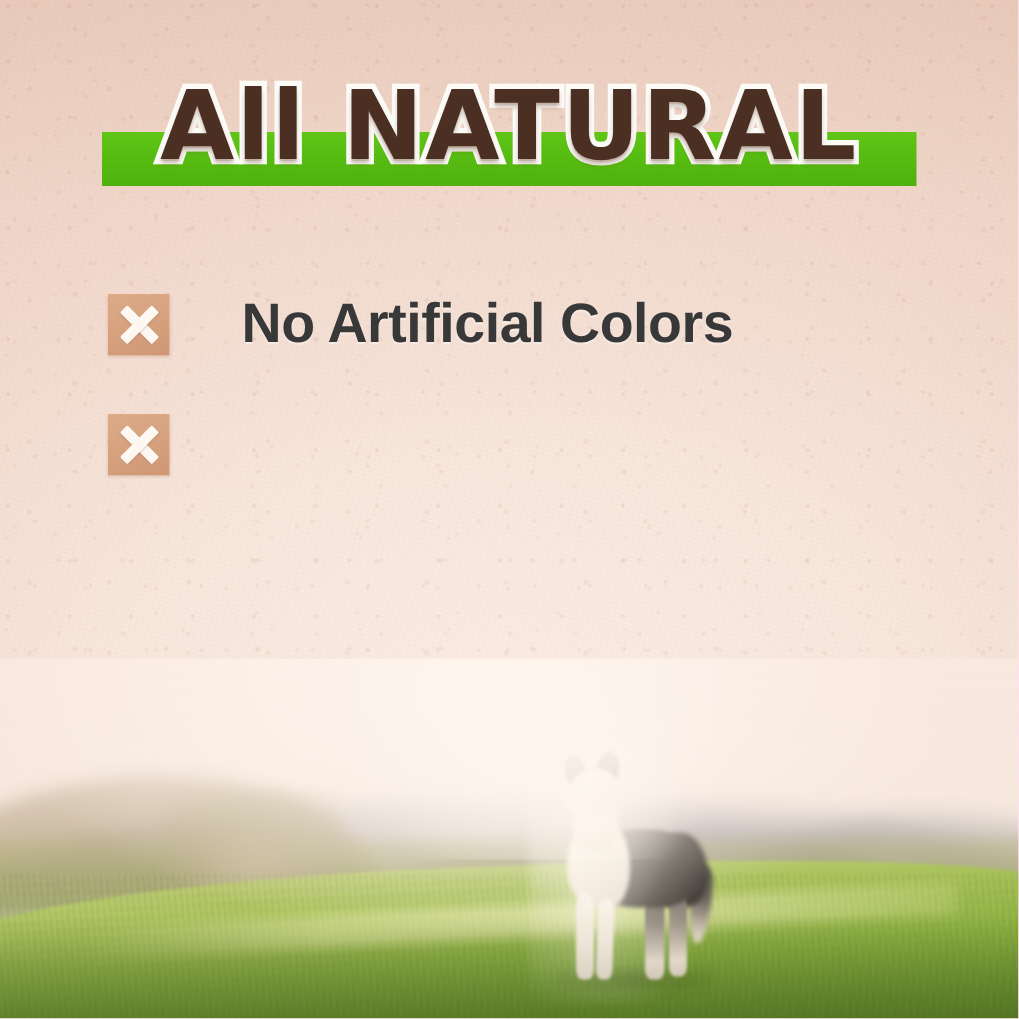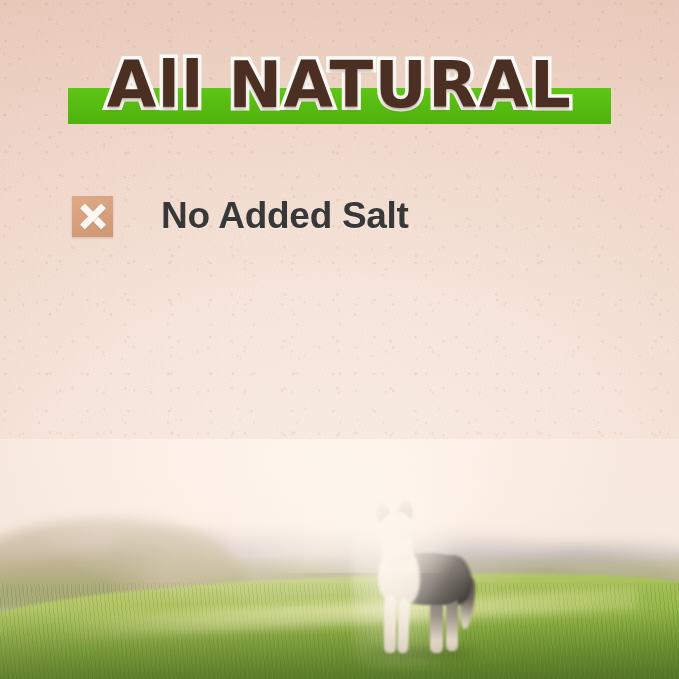--- a/index.html
+++ b/index.html
@@ -494,23 +494,26 @@
     <div class="haze"></div>
   </div>
 
   <div class="title-wrap">
     <div class="title-band"></div>
     <div class="title-text">All NATURAL</div>
   </div>
 
   <div class="list">
 
-
-
-
     <div class="row">
       <div class="x-box"></div>
-      <div class="row-label">No Added Salt</div>
+      <div class="row-label">No Artificial Colors</div>
     </div>
 
+
+
+    <div class="row">
+      <div class="x-box"></div>
+    </div>
+
   </div>
 
 </div>
 
 </body></html>

